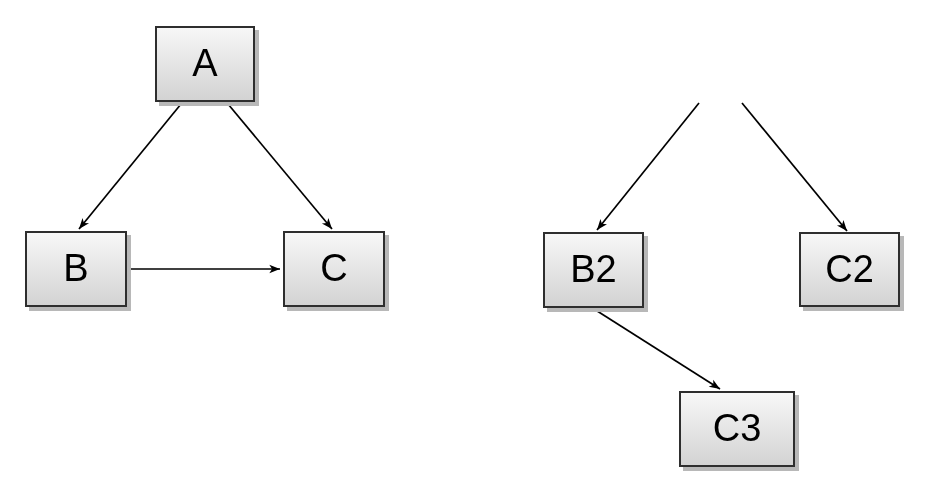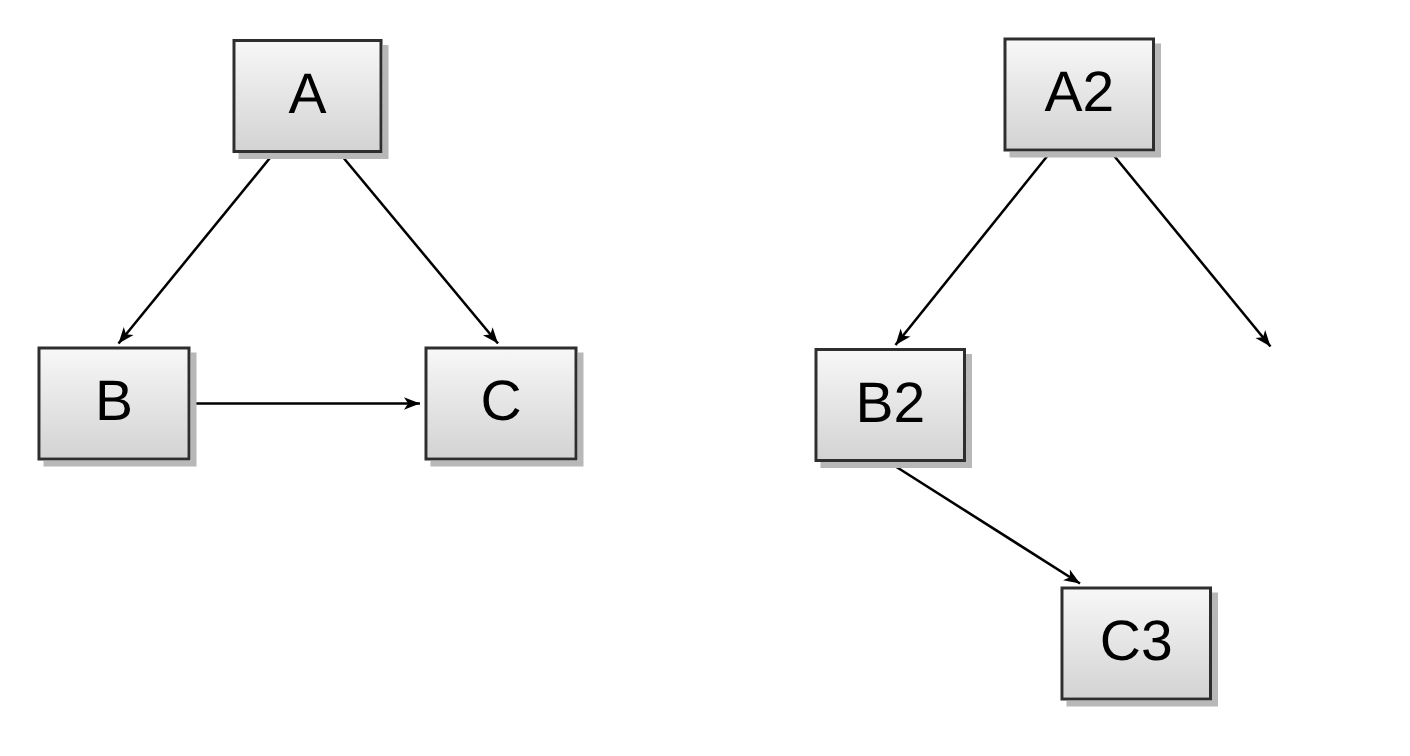--- a/index.html
+++ b/index.html
@@ -63,22 +63,22 @@
 
 <div class="node" style="left: 155px; top: 26px; width: 100px; height: 76px; border-color: rgb(46, 46, 46); box-shadow: rgb(184, 184, 184) 4px 4px 0px; background: linear-gradient(rgb(247, 247, 247) 0%, rgb(211, 211, 211) 100%);">
       <span class="node-label" style="color: rgb(0, 0, 0);">A</span>
     </div>
     <div class="node" style="left: 25px; top: 231px; width: 102px; height: 76px; border-color: rgb(46, 46, 46); box-shadow: rgb(184, 184, 184) 4px 4px 0px; background: linear-gradient(rgb(247, 247, 247) 0%, rgb(211, 211, 211) 100%);">
       <span class="node-label" style="color: rgb(0, 0, 0);">B</span>
     </div>
     <div class="node" style="left: 283px; top: 231px; width: 102px; height: 76px; border-color: rgb(46, 46, 46); box-shadow: rgb(184, 184, 184) 4px 4px 0px; background: linear-gradient(rgb(247, 247, 247) 0%, rgb(211, 211, 211) 100%);">
       <span class="node-label" style="color: rgb(0, 0, 0);">C</span>
     </div>
-    <div class="node" style="left: 669px; top: 25px; width: 101px; height: 76px; border-color: rgb(46, 46, 46); box-shadow: rgb(184, 184, 184) 4px 4px 0px; background: linear-gradient(rgb(247, 247, 247) 0%, rgb(211, 211, 211) 100%);">
-      <span class="node-label" style="color: rgb(0, 0, 0);">A2</span>
-    </div>
     <div class="node" style="left: 543px; top: 232px; width: 101px; height: 76px; border-color: rgb(46, 46, 46); box-shadow: rgb(184, 184, 184) 4px 4px 0px; background: linear-gradient(rgb(247, 247, 247) 0%, rgb(211, 211, 211) 100%); text-align: center;">
       <span class="node-label" style="color: rgb(0, 0, 0);">B2</span>
     </div>
-    <div class="node" style="left: 707px; top: 391px; width: 101px; height: 76px; border-color: rgb(46, 46, 46); box-shadow: rgb(184, 184, 184) 4px 4px 0px; background: linear-gradient(rgb(247, 247, 247) 0%, rgb(211, 211, 211) 100%);">
+    <div class="node" style="left: 799px; top: 232px; width: 101px; height: 75px; border-color: rgb(46, 46, 46); box-shadow: rgb(184, 184, 184) 4px 4px 0px; background: linear-gradient(rgb(247, 247, 247) 0%, rgb(211, 211, 211) 100%);">
+      <span class="node-label" style="color: rgb(0, 0, 0);">C2</span>
+    </div>
+    <div class="node" style="left: 679px; top: 391px; width: 116px; height: 76px; border-color: rgb(46, 46, 46); box-shadow: rgb(184, 184, 184) 4px 4px 0px; background: linear-gradient(rgb(247, 247, 247) 0%, rgb(211, 211, 211) 100%);">
       <span class="node-label" style="color: rgb(0, 0, 0);">C3</span>
     </div>
   </div>
 
 </body></html>

